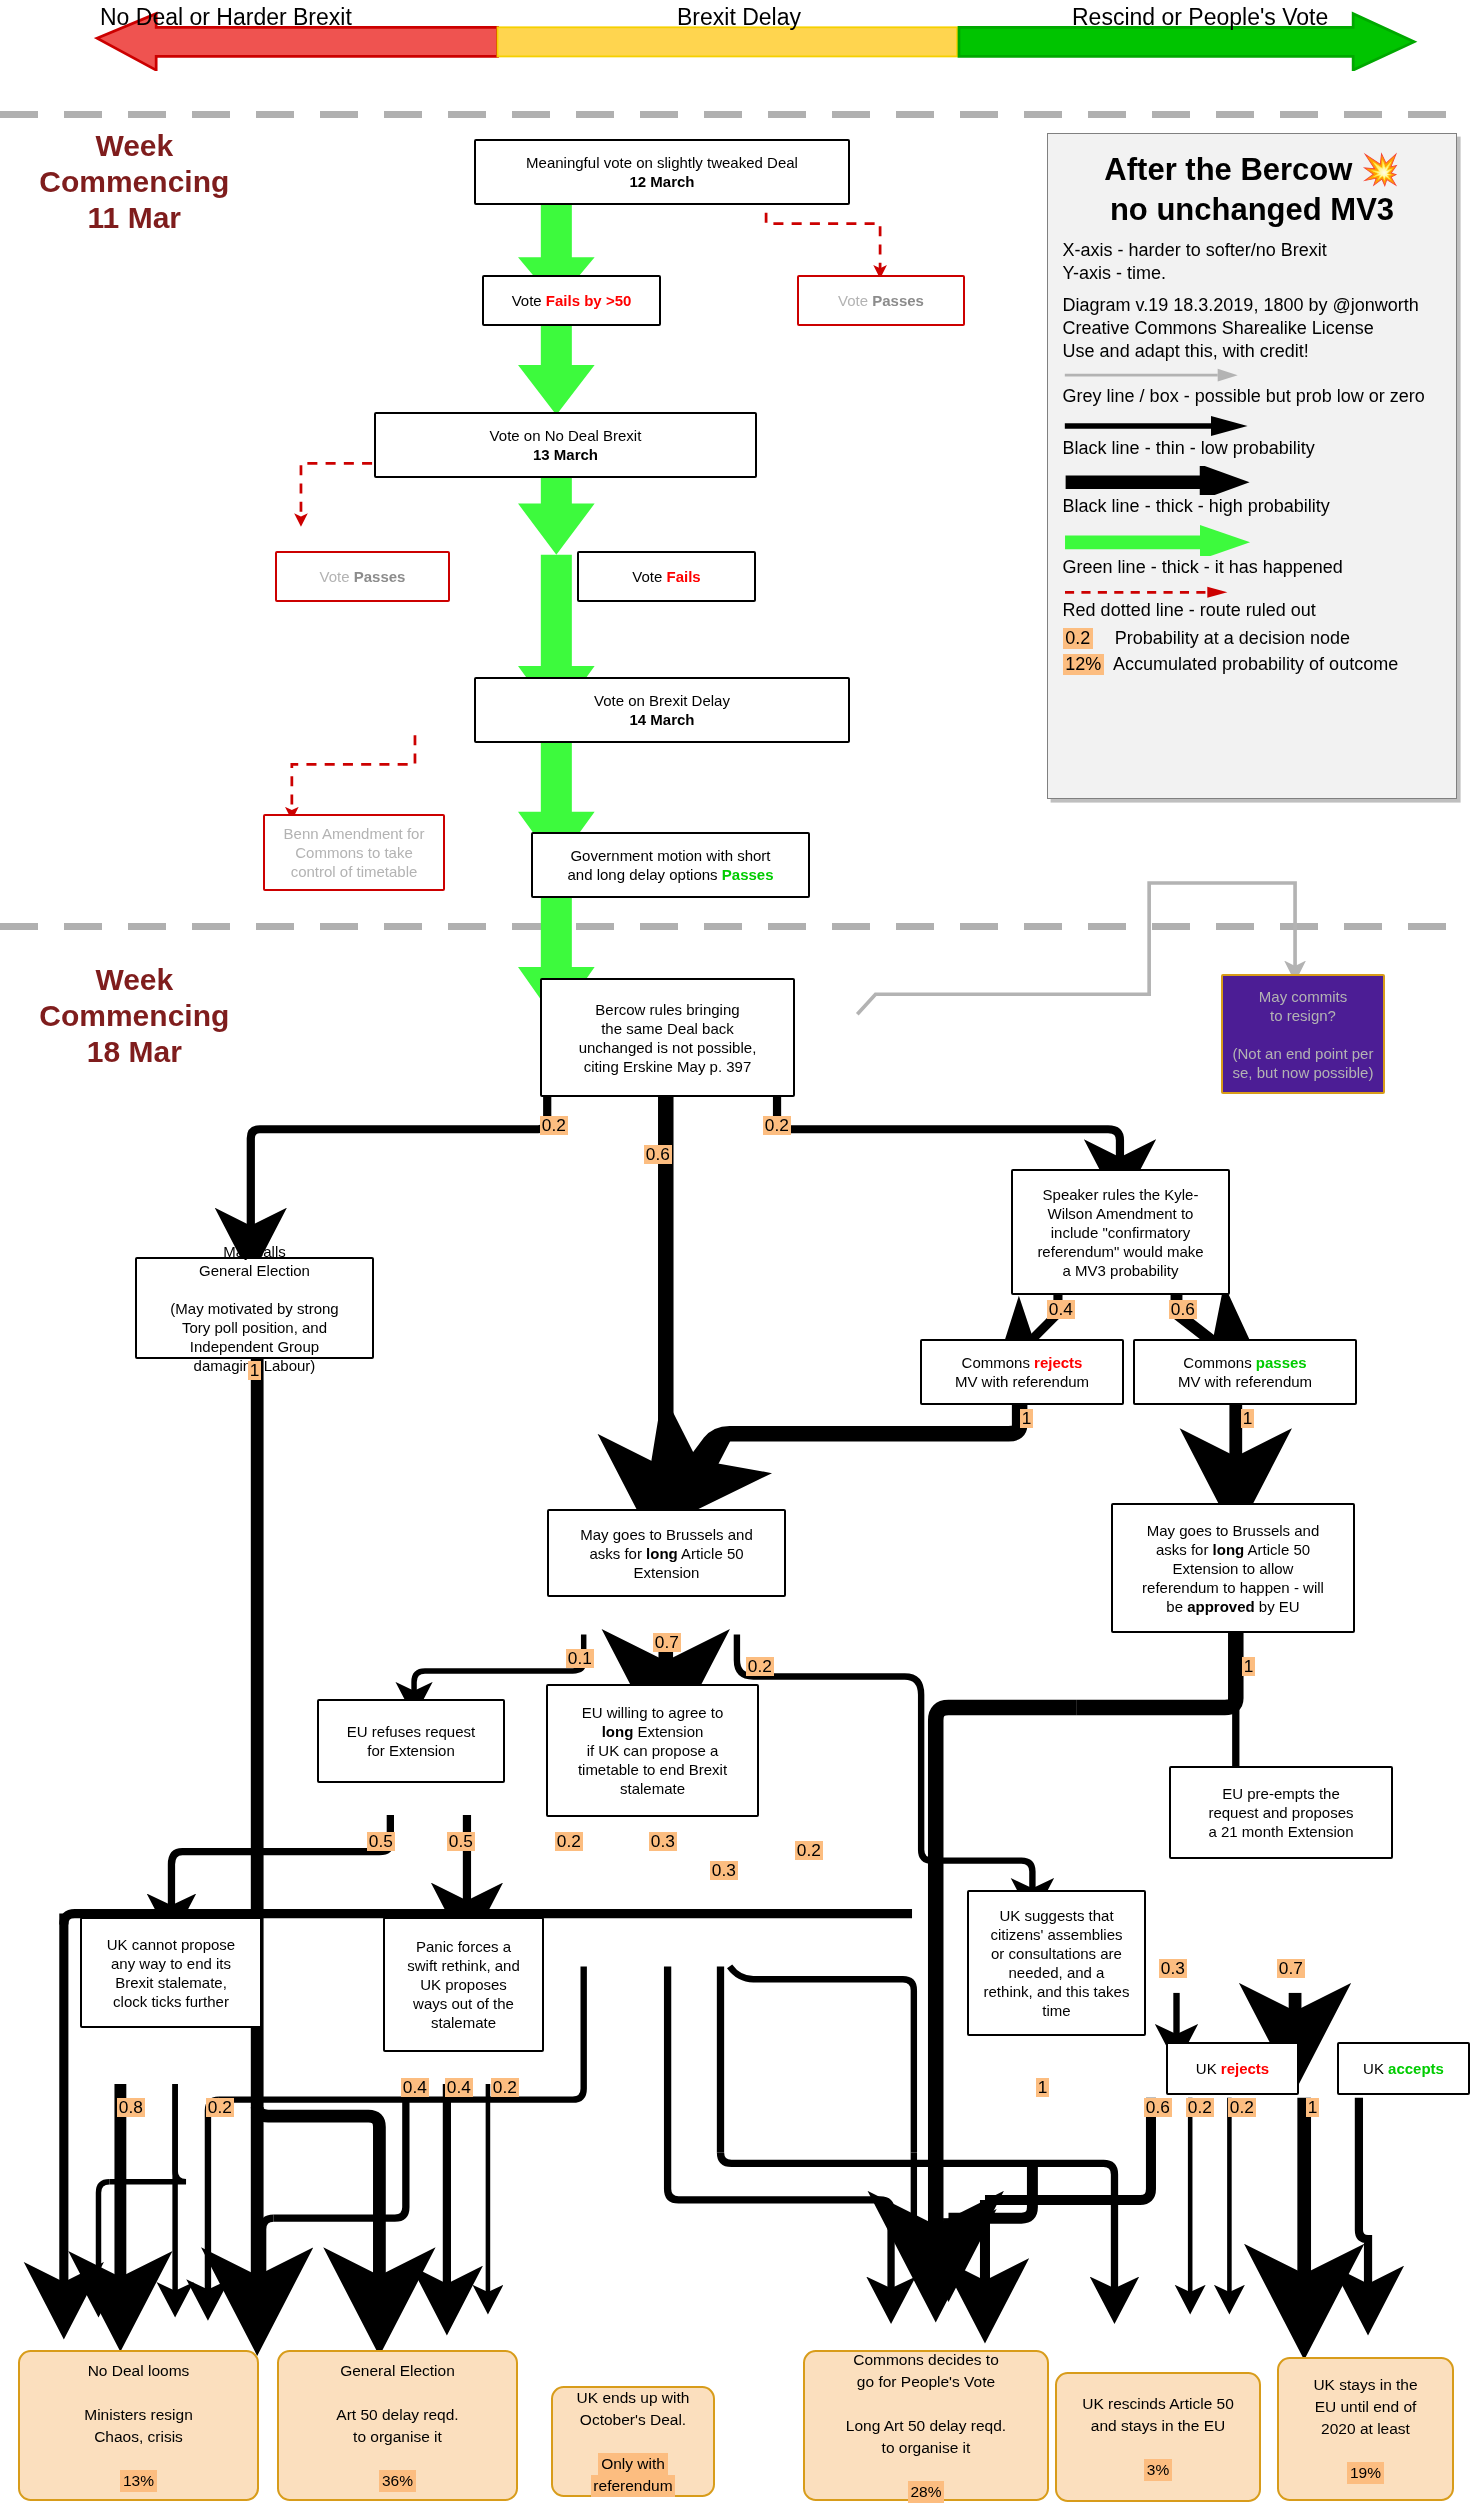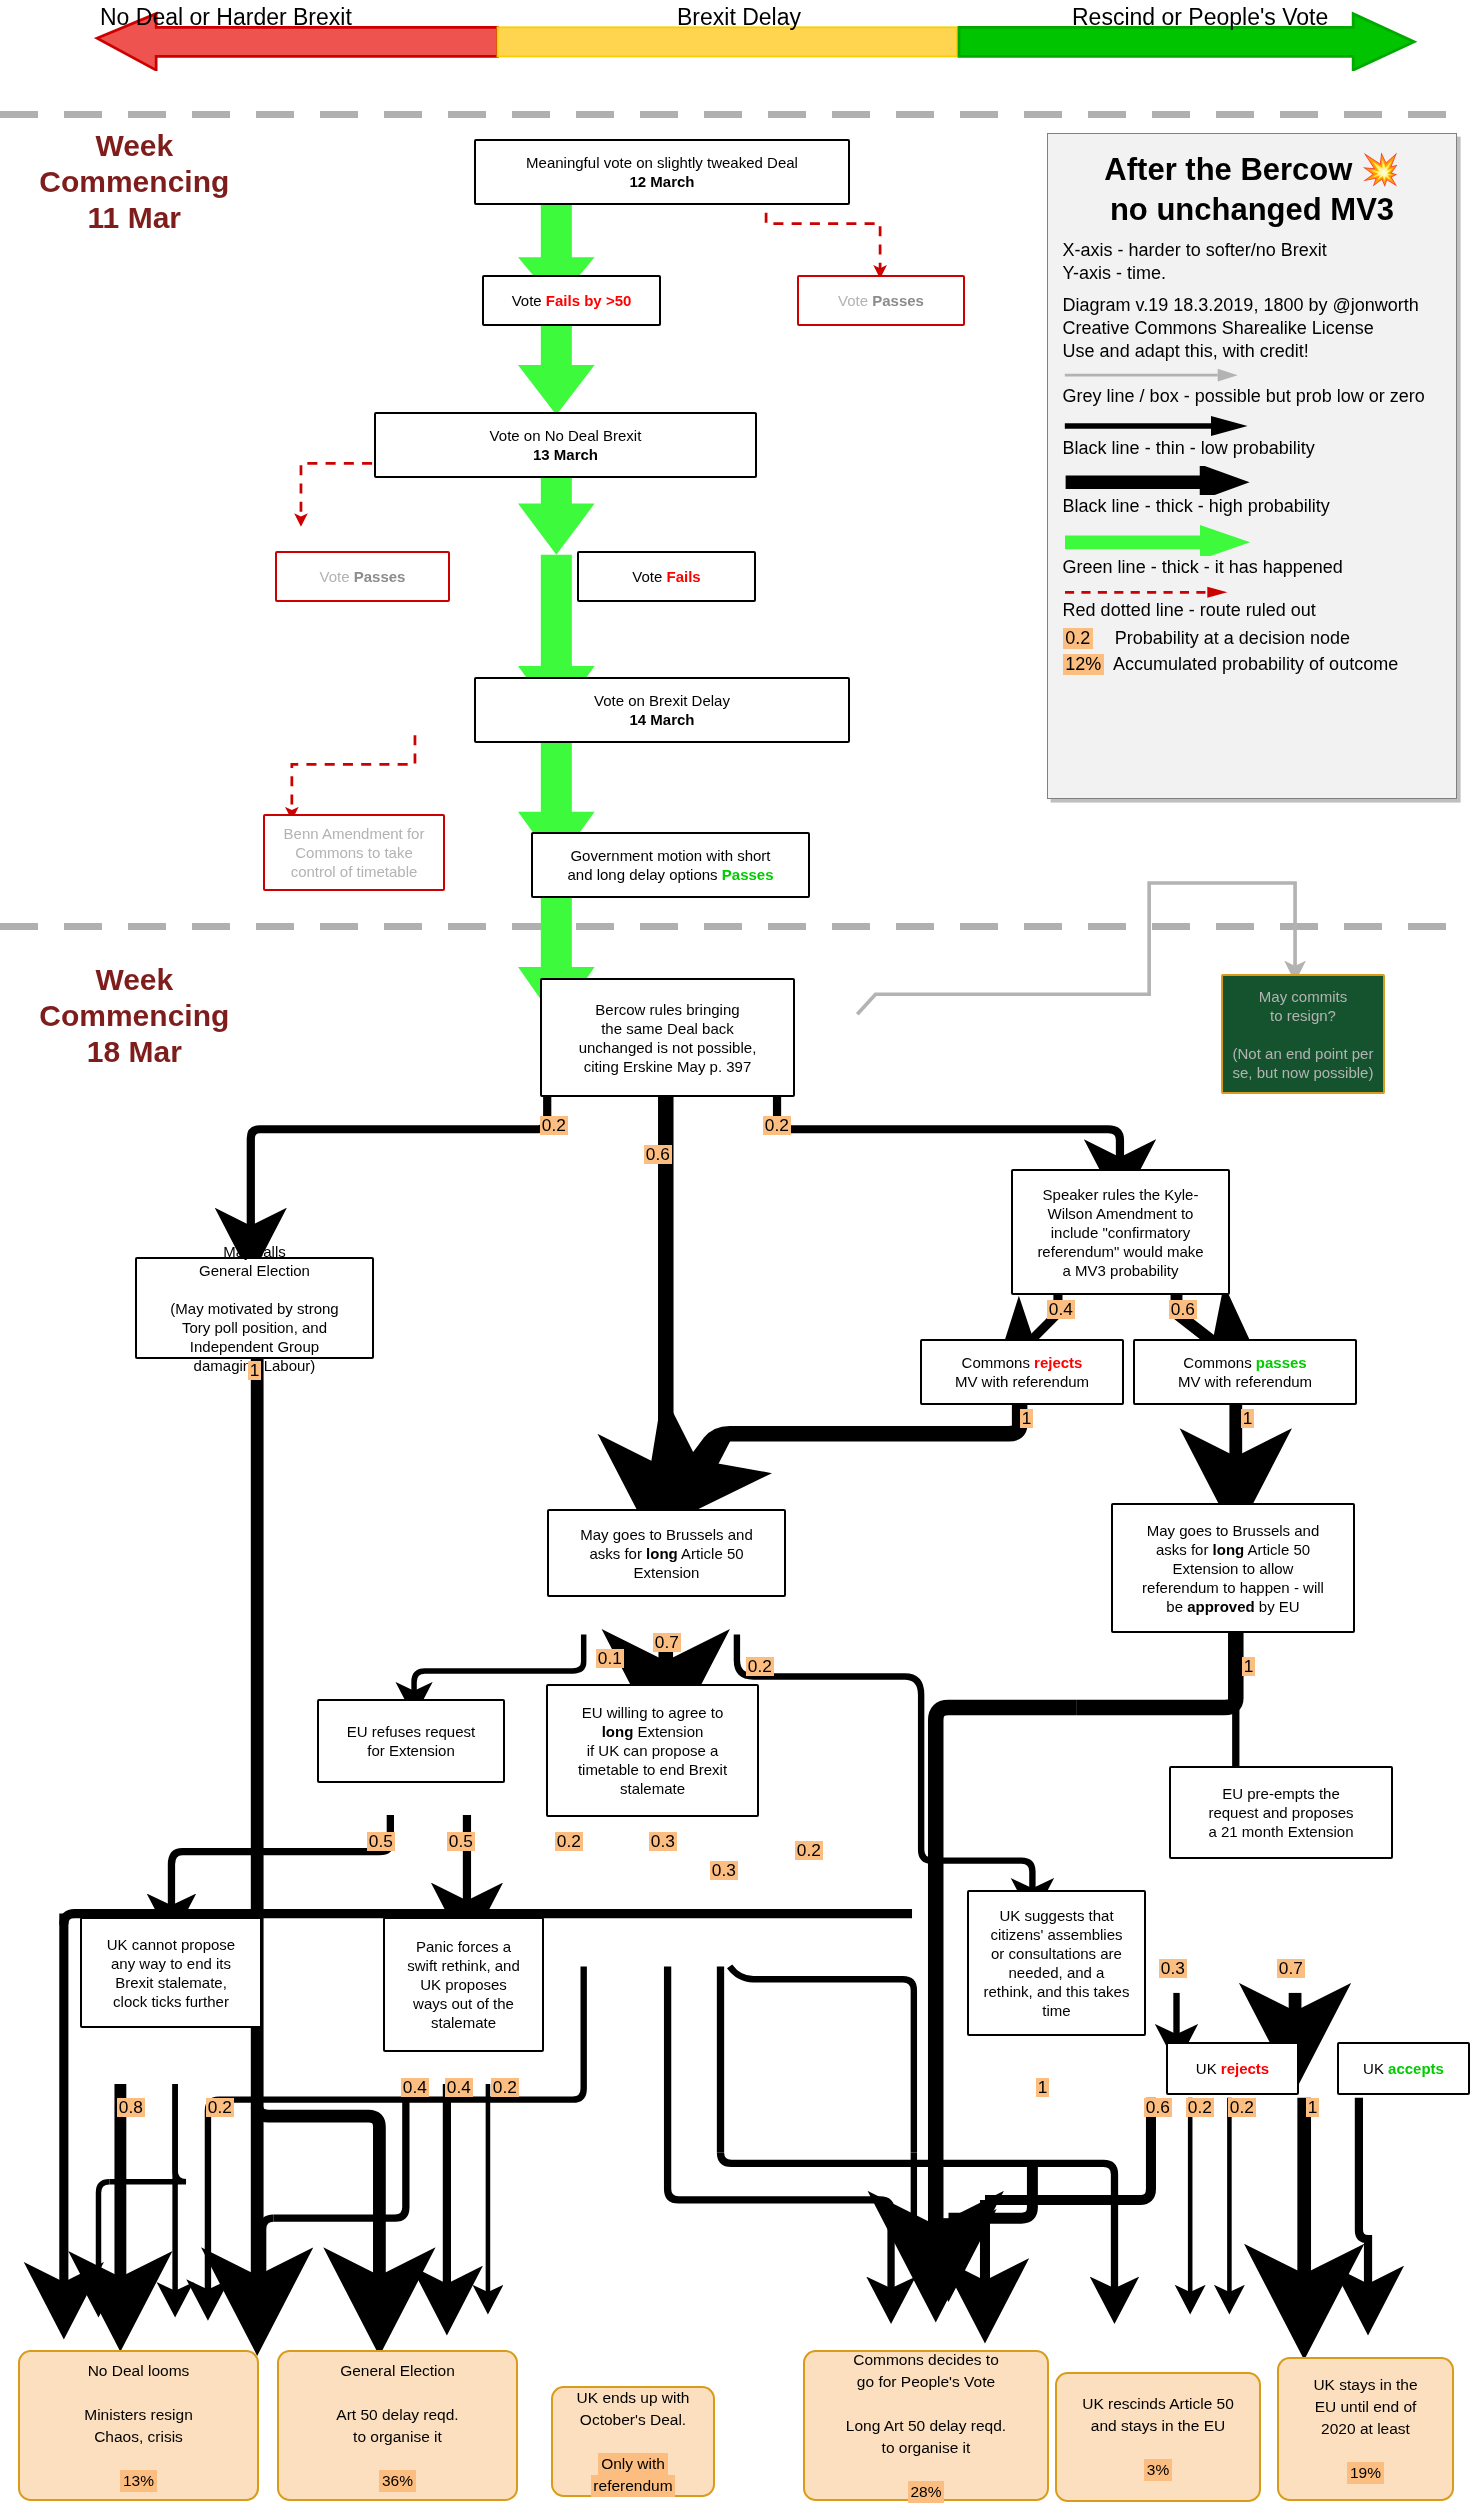--- a/index.html
+++ b/index.html
@@ -16,21 +16,21 @@
      background:repeating-linear-gradient(to right,#b0b0b0 0 38px,transparent 38px 64px);}
 
   .week-label{position:absolute;color:#7f1d1d;font-weight:bold;font-size:30px;
      line-height:36px;text-align:center;width:265px;}
 
   
   .node{position:absolute;box-sizing:border-box;border:2.7px solid #000;border-radius:2px;
         background:#fff;display:flex;align-items:center;justify-content:center;text-align:center;
         font-size:15px;line-height:19px;color:#000;padding:3.6px 7.3px;z-index:5;}
   .node.red{border-color:#cc0000;color:#b3b3b3;}
-  .node.grey-fill{border-color:#d89c1a;background:#14532d;color:#b3b3b3;}
+  .node.grey-fill{border-color:#d89c1a;background:#4c1d95;color:#b3b3b3;}
   .node.outcome{border:2.7px solid #d89c1a;background:#fbdfbe;border-radius:12.8px;font-size:15.5px;line-height:22px;}
   .node b{font-weight:bold;}
   .fail{color:#ff0000;font-weight:bold;}
   .pass{color:#00cc00;font-weight:bold;}
   .passgrey{color:#8c8c8c;font-weight:bold;}
 
   
   .prob{position:absolute;background:#fcbd80;color:#000;font-size:17.3px;line-height:19px;
         padding:0 1.8px;z-index:30;font-family:"Liberation Sans",sans-serif;}
   .pct{background:#fcbd80;padding:0 2.7px;display:inline-block;}
@@ -414,21 +414,21 @@
   <span class="prob" style="left:763px;top:1116px;">0.2</span>
 
   <span class="prob" style="left:1047px;top:1300px;">0.4</span>
   <span class="prob" style="left:1169px;top:1300px;">0.6</span>
 
   <span class="prob" style="left:1020px;top:1409px;">1</span>
   <span class="prob" style="left:1241px;top:1409px;">1</span>
 
   <span class="prob" style="left:248px;top:1361px;">1</span>
 
-  <span class="prob" style="left:596px;top:1649px;text-align:right;">0.1</span>
+  <span class="prob" style="left:566px;top:1649px;text-align:right;">0.1</span>
   <span class="prob" style="left:653px;top:1633px;">0.7</span>
   <span class="prob" style="left:746px;top:1657px;">0.2</span>
 
   <span class="prob" style="left:1242px;top:1657px;">1</span>
 
   <span class="prob" style="left:367px;top:1832px;">0.5</span>
   <span class="prob" style="left:447px;top:1832px;">0.5</span>
 
   <span class="prob" style="left:555px;top:1832px;">0.2</span>
   <span class="prob" style="left:649px;top:1832px;">0.3</span>

